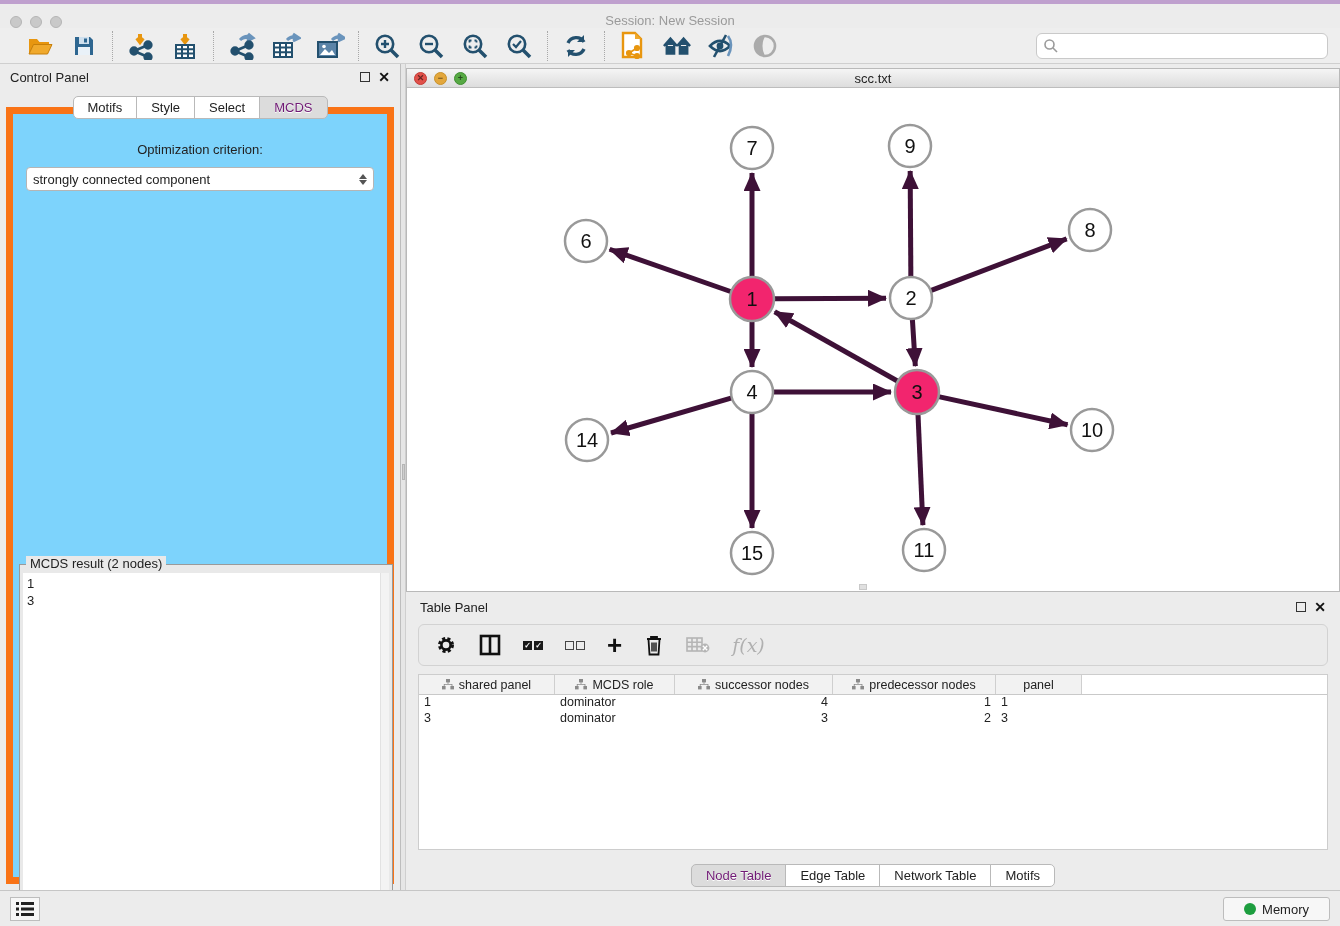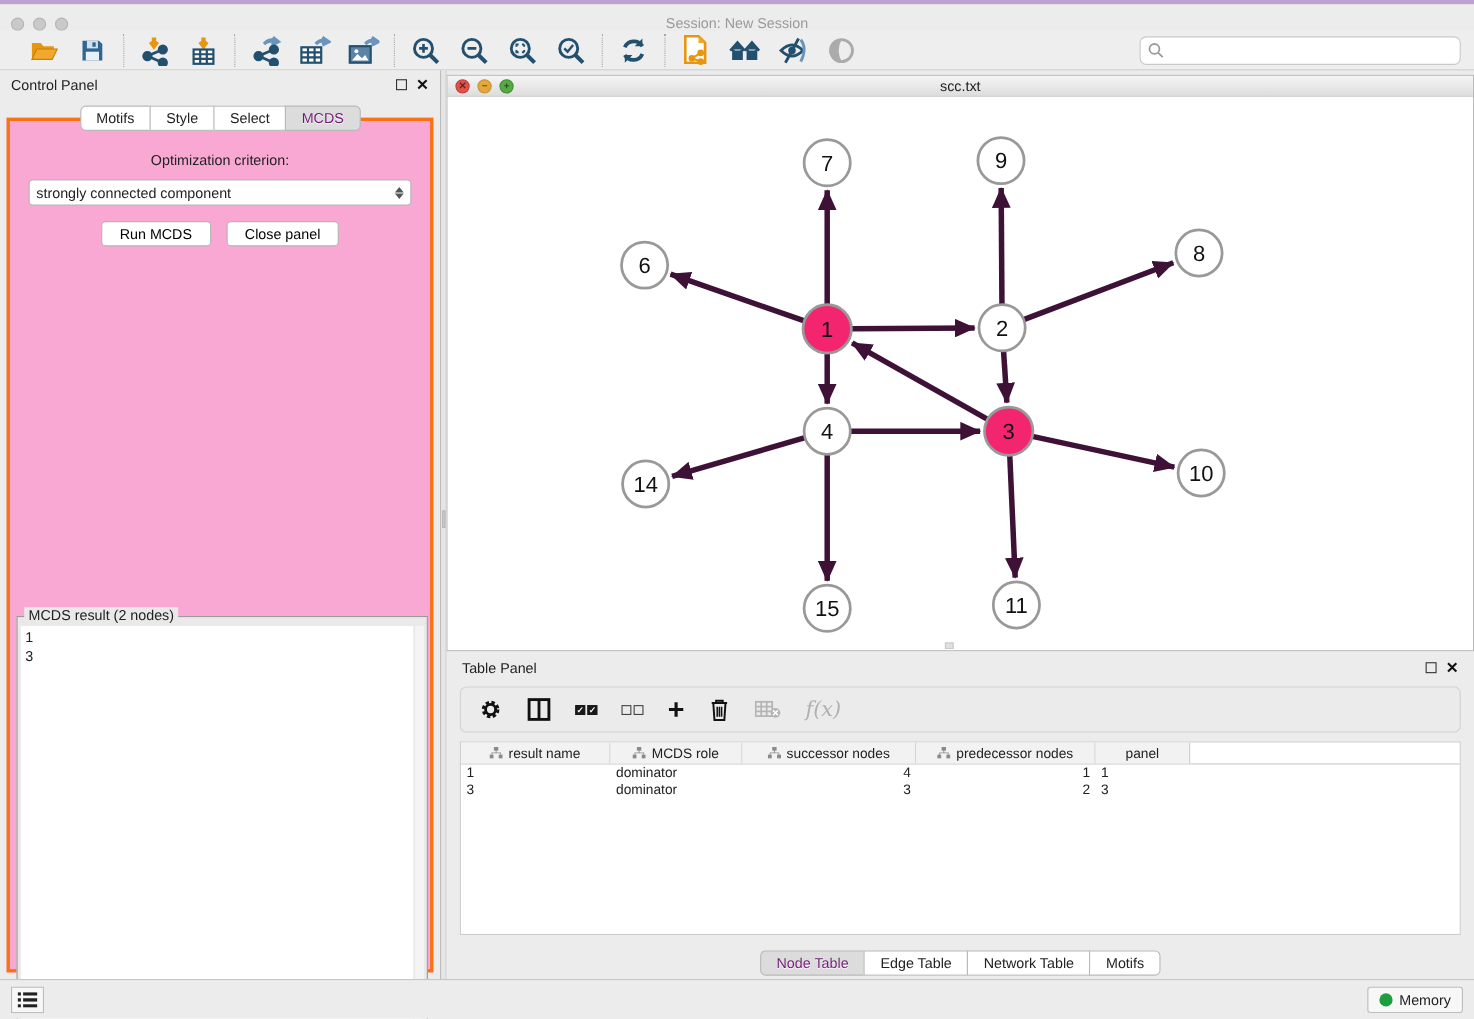--- a/index.html
+++ b/index.html
@@ -32,22 +32,22 @@
   .panel-head-icons { margin-left:auto; display:flex; gap:8px; align-items:center; }
   .float-ic { width:10px; height:10px; border:1.5px solid #333; }
   .close-ic { font-size:14px; font-weight:bold; color:#111; line-height:10px; }
 
   .cp-tabs { position:absolute; left:0; top:32px; width:100%; display:flex; justify-content:center; z-index:2; }
   .tab { border:1px solid #b9b9b9; background:#fff; padding:3px 14px; font-size:13px; margin-left:-1px; }
   .tab:first-child { border-radius:5px 0 0 5px; margin-left:0; }
   .tab:last-child { border-radius:0 5px 5px 0; }
   .tab.active { background:#dcdcdc; color:#701a75; text-shadow:0 1px 0 #fff; }
 
-  .cp-body { position:absolute; left:6px; top:43px; width:388px; height:777px; background:#f9a8d4;
-             border:3px solid #f97316; }
+  .cp-body { position:absolute; left:6px; top:43px; width:388px; height:777px; background:#7dd3fc;
+             border:7px solid #f97316; }
   .opt-label { text-align:center; margin-top:28px; font-size:13px; }
   .criterion { margin:10px auto 0; width:348px; height:24px; background:#fff; border:1px solid #b5b5b5;
                border-radius:4px; display:flex; align-items:center; padding:0 6px; font-size:13px; }
   .criterion .val { flex:1; }
   .spin { display:flex; flex-direction:column; gap:1px; align-items:center; }
   .spin i { border:4px solid transparent; display:block; width:0; height:0; }
   .spin .up { border-bottom:5px solid #555; }
   .spin .dn { border-top:5px solid #555; }
   .cp-buttons { display:flex; justify-content:center; gap:14px; margin-top:14px; }
   .btn { background:#fff; border:1px solid #b5b5b5; border-radius:4px; padding:3px 16px; font-size:13px; }
@@ -102,21 +102,21 @@
   .c0 { width:136px; } .c1 { width:120px; } .c2 { width:158px; } .c3 { width:163px; } .c4 { width:86px; }
 
   .tp-tabs { position:absolute; left:0; right:0; top:270px; display:flex; justify-content:center; }
 
   
   .statusbar { position:absolute; left:0; top:890px; width:1340px; height:36px; background:#ececec;
                border-top:1px solid #c6c6c6; }
   .list-btn { position:absolute; left:10px; top:6px; width:30px; height:24px; background:#f7f7f7;
               border:1px solid #bdbdbd; display:flex; align-items:center; justify-content:center; }
   .mem-btn { position:absolute; right:10px; top:6px; height:24px; background:#f7f7f7; border:1px solid #bdbdbd;
-             border-radius:3px; display:flex; align-items:center; gap:6px; padding:0 10px; font-size:13px; }
+             border-radius:3px; display:flex; align-items:center; gap:6px; padding:0 20px; font-size:13px; }
   .mem-dot { width:12px; height:12px; border-radius:50%; background:#1d9e3f; }
 
   svg text { font-family:"Liberation Sans", sans-serif; }
 </style>
 </head>
 <body>
 
 <div id="window">
 
   <div class="top-strip"></div>
@@ -303,24 +303,20 @@
       <span class="tab active">MCDS</span>
     </div>
     <div class="cp-body">
       <div class="opt-label">Optimization criterion:</div>
       <div class="criterion">
         <span class="val">strongly connected component</span>
         <span class="spin">
             <i class="up"></i>
             <i class="dn"></i>
           </span>
-      </div>
-      <div class="cp-buttons">
-        <button class="btn">Run MCDS</button>
-        <button class="btn">Close panel</button>
       </div>
       <div class="result-box">
         <span class="result-legend">MCDS result (2 nodes)</span>
         <div class="result-area">
           <div class="result-line">1</div>
           <div class="result-line">3</div>
           <div class="result-scroll"></div>
         </div>
       </div>
     </div>
@@ -442,21 +438,21 @@
       <div class="thead">
         <span class="th c0">
           <svg width="12" height="12" viewBox="0 0 12 12">
               <g fill="#8a8a8a">
                 <rect x="4" y="0" width="4" height="3.4"></rect>
                 <rect x="0" y="7" width="3.6" height="3.4"></rect>
                 <rect x="8.4" y="7" width="3.6" height="3.4"></rect>
                 <path d="M5.6 3 h0.8 v2 h-4.6 v2 h0.8 v-1.2 h7 v1.2 h0.8 v-2 h-4.8 Z"></path>
               </g>
             </svg>
-          <span>result name</span>
+          <span>shared panel</span>
         </span>
         <span class="th c1">
           <svg width="12" height="12" viewBox="0 0 12 12">
               <g fill="#8a8a8a">
                 <rect x="4" y="0" width="4" height="3.4"></rect>
                 <rect x="0" y="7" width="3.6" height="3.4"></rect>
                 <rect x="8.4" y="7" width="3.6" height="3.4"></rect>
                 <path d="M5.6 3 h0.8 v2 h-4.6 v2 h0.8 v-1.2 h7 v1.2 h0.8 v-2 h-4.8 Z"></path>
               </g>
             </svg>

